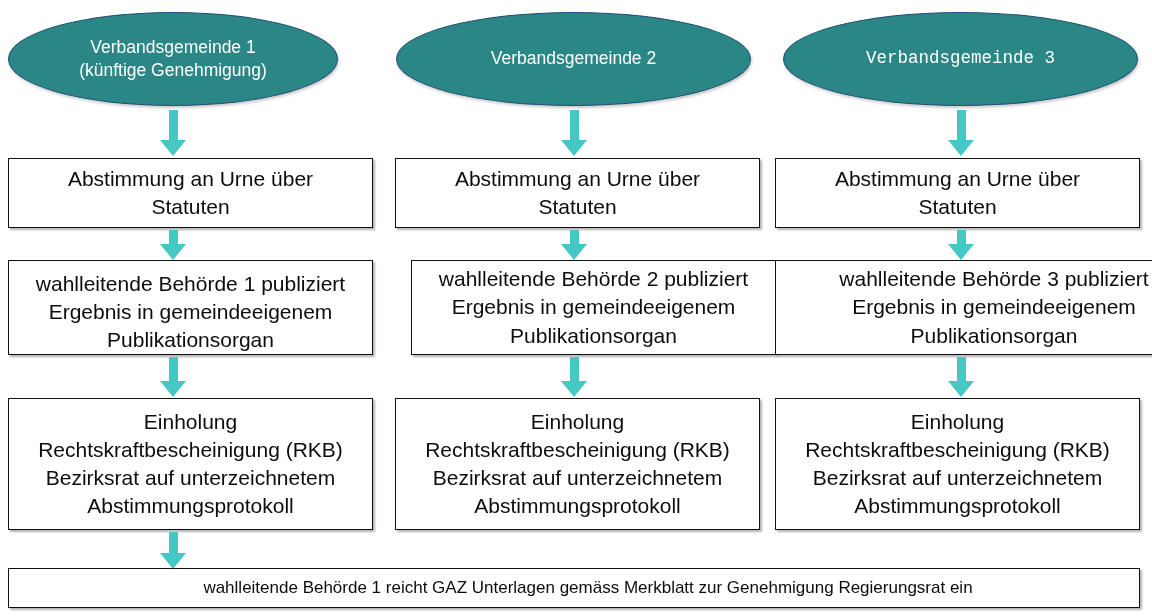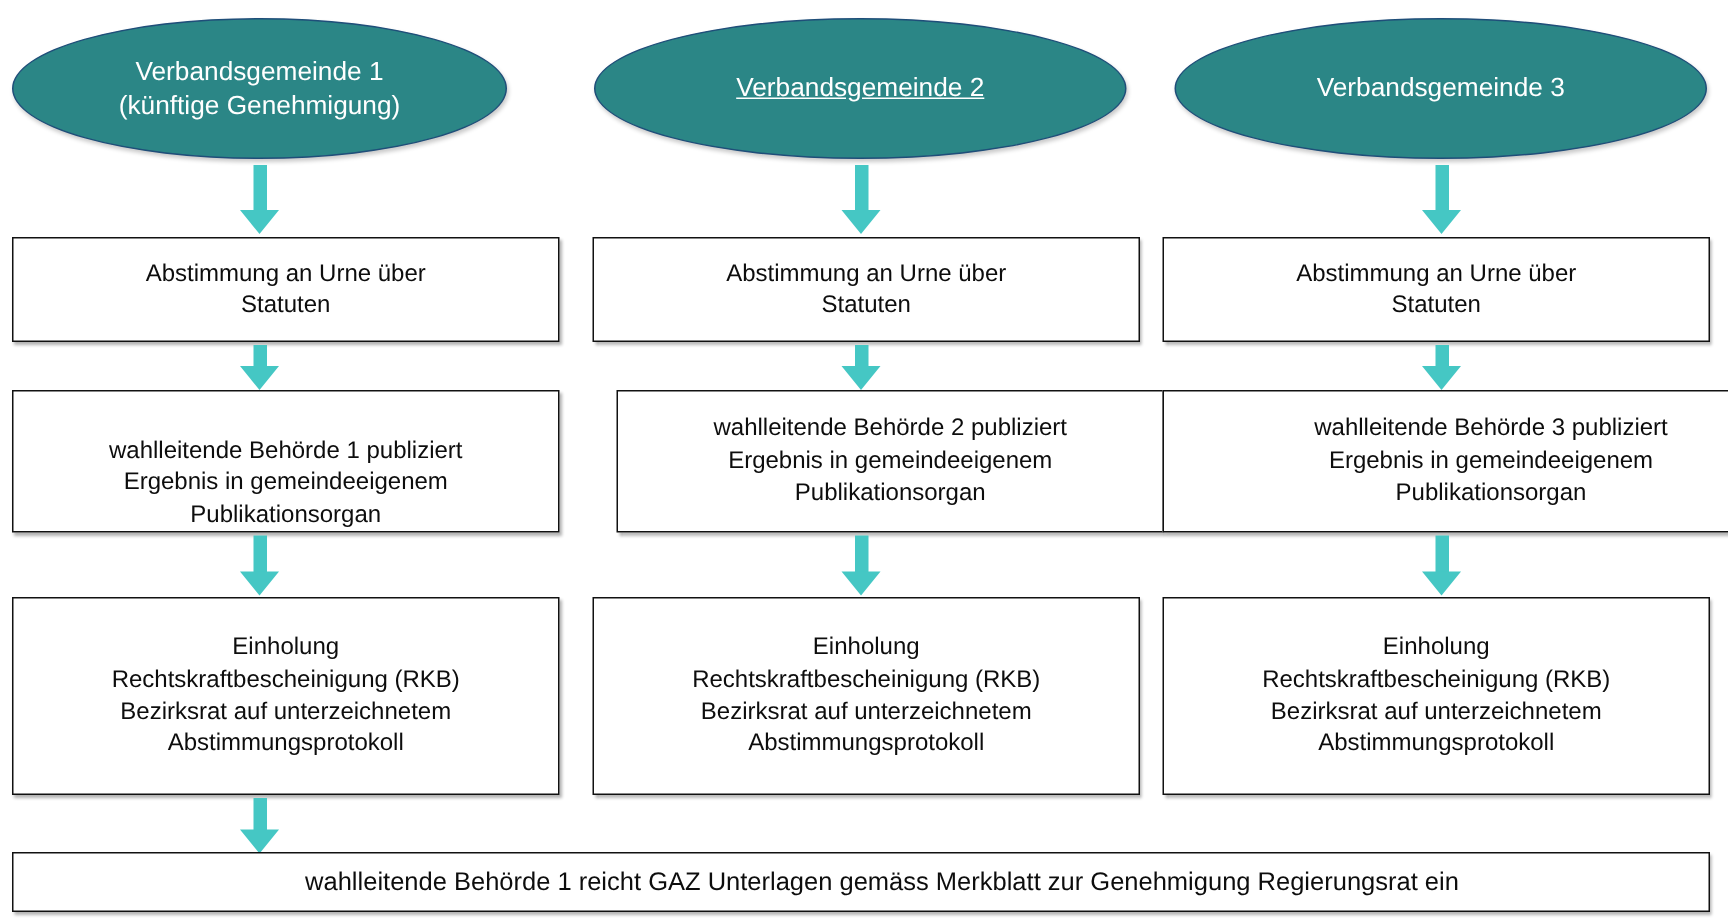--- a/index.html
+++ b/index.html
@@ -40,21 +40,21 @@
   .box {
     position: absolute;
     background: #FFFFFF;
     border: 1.6px solid #111111;
     box-sizing: border-box;
     display: flex;
     align-items: center;
     justify-content: center;
     text-align: center;
     color: #0D0D0D;
-    font-size: 16px;
+    font-size: 21px;
     line-height: 1.34;
     box-shadow: 1.5px 2px 2px rgba(0,0,0,0.30);
   }
   .box .blabel { display: block; padding: 0 8px; }
 
   .wide-box {
     font-size: 17px;
   }
 
   
@@ -128,21 +128,21 @@
       <span class="blabel">Bezirksrat auf unterzeichnetem</span>
       <span class="blabel">Abstimmungsprotokoll</span>
     </span>
   </div>
 
   <div class="arrow" style="left:160px; top:532px; height:38px;">
     <div class="shaft" style="height:22px;"></div>
     <div class="head" style="top:21px;"></div>
   </div>
 
-  <div class="ellipse" style="left:396px; top:12px; width:355px; height:94px;text-decoration:underline;">
+  <div class="ellipse" style="left:396px; top:12px; width:355px; height:94px;">
     <span>
       <span class="elabel">Verbandsgemeinde 2</span>
     </span>
   </div>
 
   <div class="arrow" style="left:561px; top:110px; height:46px;">
     <div class="shaft" style="height:30px;"></div>
     <div class="head" style="top:30px;"></div>
   </div>
 
@@ -173,21 +173,21 @@
 
   <div class="box" style="left:395px; top:398px; width:365px; height:132px;">
     <span>
       <span class="blabel">Einholung</span>
       <span class="blabel">Rechtskraftbescheinigung (RKB)</span>
       <span class="blabel">Bezirksrat auf unterzeichnetem</span>
       <span class="blabel">Abstimmungsprotokoll</span>
     </span>
   </div>
 
-  <div class="ellipse" style="left:783px; top:12px; width:355px; height:94px;">
+  <div class="ellipse" style="left:783px; top:12px; width:355px; height:94px;font-family:Liberation Mono, monospace;">
     <span>
       <span class="elabel">Verbandsgemeinde 3</span>
     </span>
   </div>
 
   <div class="arrow" style="left:948px; top:110px; height:46px;">
     <div class="shaft" style="height:30px;"></div>
     <div class="head" style="top:30px;"></div>
   </div>
 

